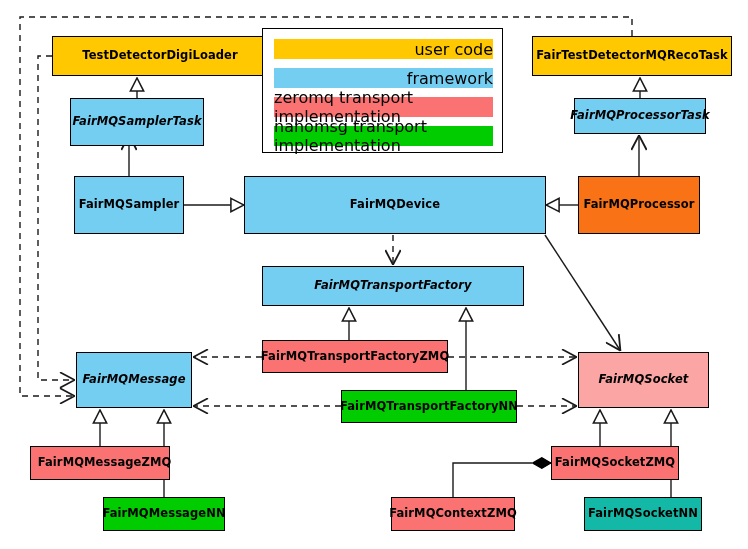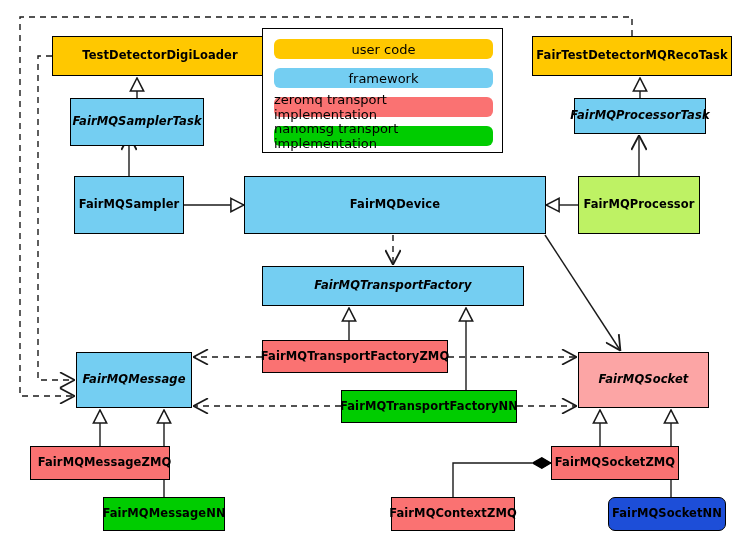--- a/index.html
+++ b/index.html
@@ -8,22 +8,22 @@
   #diagram{position:relative;width:748px;height:549px;background:#ffffff;}
   svg.edges{position:absolute;left:0;top:0;width:748px;height:549px;pointer-events:none;}
   .node{position:absolute;box-sizing:border-box;border:1.5px solid #000000;
         display:flex;align-items:center;justify-content:center;text-align:center;
         font-size:11.5px;font-weight:bold;color:#000000;line-height:1.15;
         letter-spacing:.1px;padding:0 4px;}
   .node.abstract{font-style:italic;}
   .legend-box{position:absolute;box-sizing:border-box;border:1.8px solid #000000;
         background:#ffffff;}
   .legend-row{position:absolute;box-sizing:border-box;display:flex;
-        align-items:center;justify-content:center;font-size:13px;
-        font-weight:normal;color:#000000;border-radius:6px;}
+        align-items:center;justify-content:flex-end;font-size:16px;
+        font-weight:normal;color:#000000;}
 </style>
 </head>
 <body>
 
 <div id="diagram">
 
   <svg class="edges" viewBox="0 0 748 549" xmlns="http://www.w3.org/2000/svg">
     <defs>
       <marker id="hollowtri" viewBox="0 0 12 12" refX="11" refY="6" markerWidth="11" markerHeight="11" orient="auto-start-reverse">
         <path d="M0.8,0.8 L11,6 L0.8,11.2 z" fill="#ffffff" stroke="#1a1a1a" stroke-width="1.2"></path>
@@ -106,21 +106,21 @@
   </div>
 
   <div class="node" style="left:74px;top:176px;width:110px;height:58px;background:#74CEF2;">
     <span>FairMQSampler</span>
   </div>
 
   <div class="node" style="left:244px;top:176px;width:302px;height:58px;background:#74CEF2;">
     <span>FairMQDevice</span>
   </div>
 
-  <div class="node" style="left:578px;top:176px;width:122px;height:58px;background:#bef264;">
+  <div class="node" style="left:578px;top:176px;width:122px;height:58px;background:#f97316;">
     <span>FairMQProcessor</span>
   </div>
 
   <div class="node abstract" style="left:262px;top:266px;width:262px;height:40px;background:#74CEF2;">
     <span>FairMQTransportFactory</span>
   </div>
 
   <div class="node" style="left:262px;top:340px;width:186px;height:33px;background:#FA7272;">
     <span>FairMQTransportFactoryZMQ</span>
   </div>
@@ -142,21 +142,21 @@
   </div>
 
   <div class="node" style="left:103px;top:497px;width:122px;height:34px;background:#00CC00;">
     <span>FairMQMessageNN</span>
   </div>
 
   <div class="node" style="left:551px;top:446px;width:128px;height:34px;background:#FA7272;">
     <span>FairMQSocketZMQ</span>
   </div>
 
-  <div class="node" style="left:608px;top:497px;width:118px;height:34px;background:#1d4ed8;border-radius:7px;">
+  <div class="node" style="left:584px;top:497px;width:118px;height:34px;background:#14b8a6;">
     <span>FairMQSocketNN</span>
   </div>
 
   <div class="node" style="left:391px;top:497px;width:124px;height:34px;background:#FA7272;">
     <span>FairMQContextZMQ</span>
   </div>
 
   <div class="legend-box" style="left:262px;top:28px;width:241px;height:125px;">
     <div class="legend-row" style="left:11px;top:10px;width:219px;height:20px;background:#FFC800;">
       <span>user code</span>

